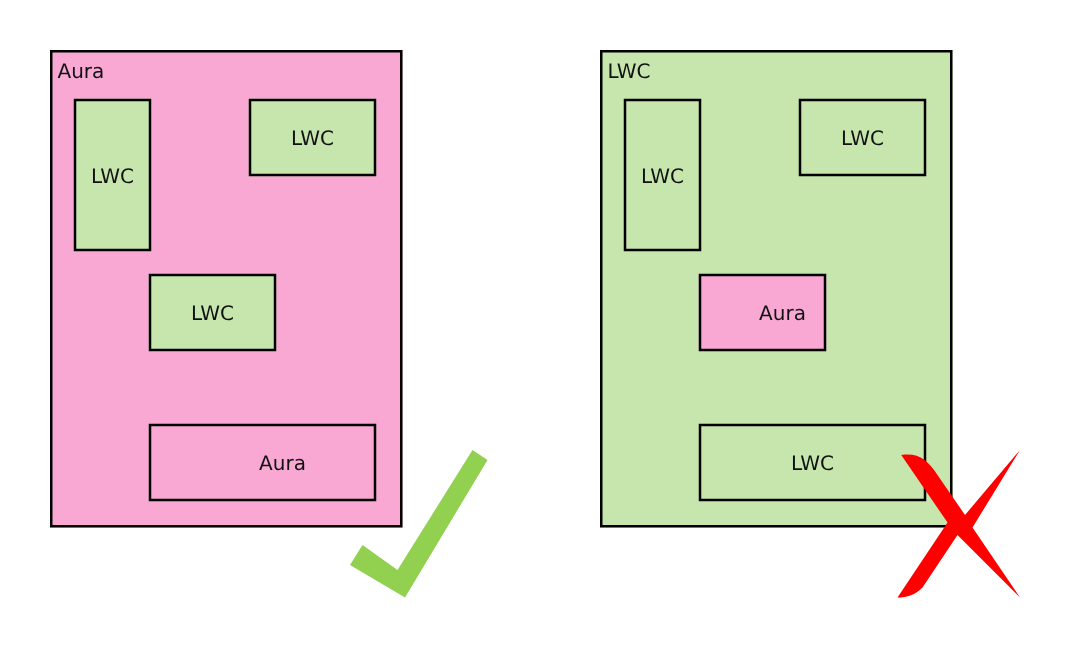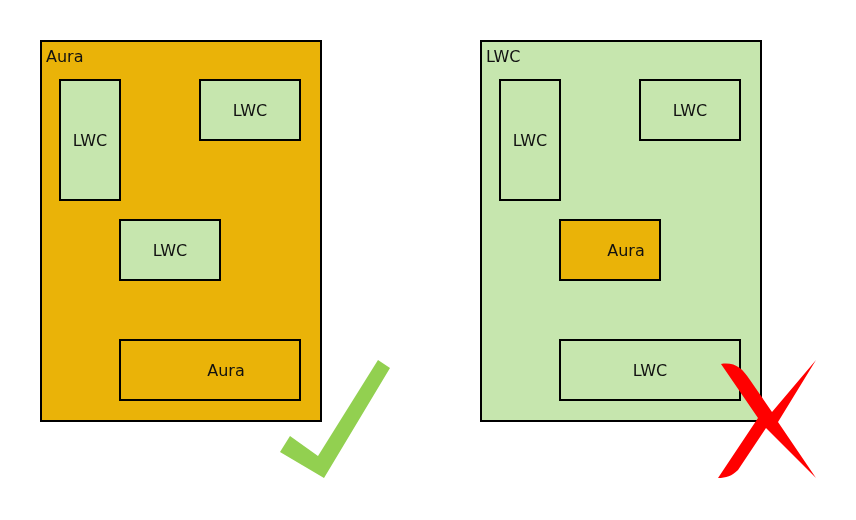--- a/index.html
+++ b/index.html
@@ -1,18 +1,18 @@
 <!DOCTYPE html>
 <html><head>
 <meta charset="utf-8">
 <style>
   html,body{margin:0;padding:0;background:#ffffff;}
   body{width:856px;height:520px;position:relative;overflow:hidden;font-family:"DejaVu Sans","Liberation Sans",sans-serif;}
   .box{position:absolute;box-sizing:border-box;border:2px solid #000;display:flex;align-items:center;justify-content:center;font-size:16px;color:#111;}
-  .aura{background:#eab308;padding-left:32px;}
+  .aura{background:#f9a8d4;padding-left:32px;}
   .lwc{background:#c6e6ae;text-align:right;}
   .outer{align-items:flex-start;justify-content:flex-start;}
   .outer > .title{position:absolute;left:4px;top:5px;font-size:16px;color:#111;}
   svg.mark{position:absolute;left:0;top:0;}
 </style>
 </head>
 <body>
 
 <div class="box aura outer" style="left:40px;top:40px;width:282px;height:382px;">
   <span class="title">Aura</span>

